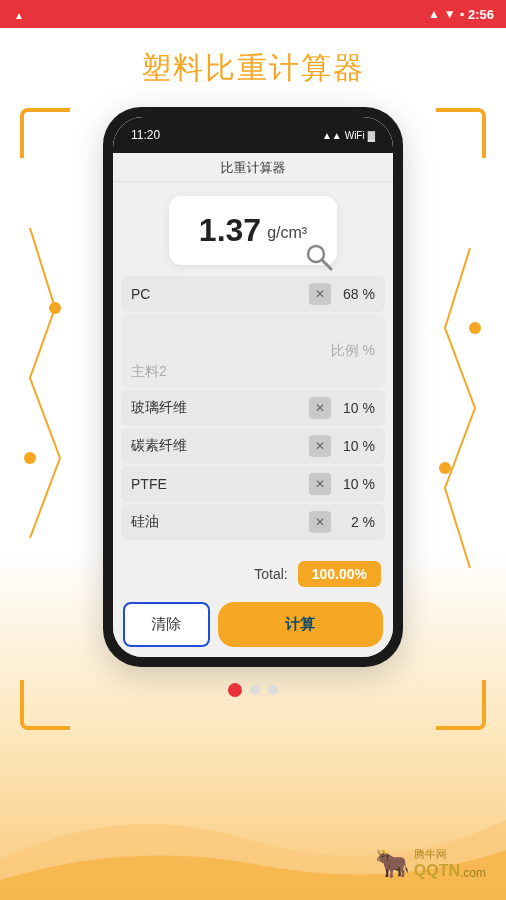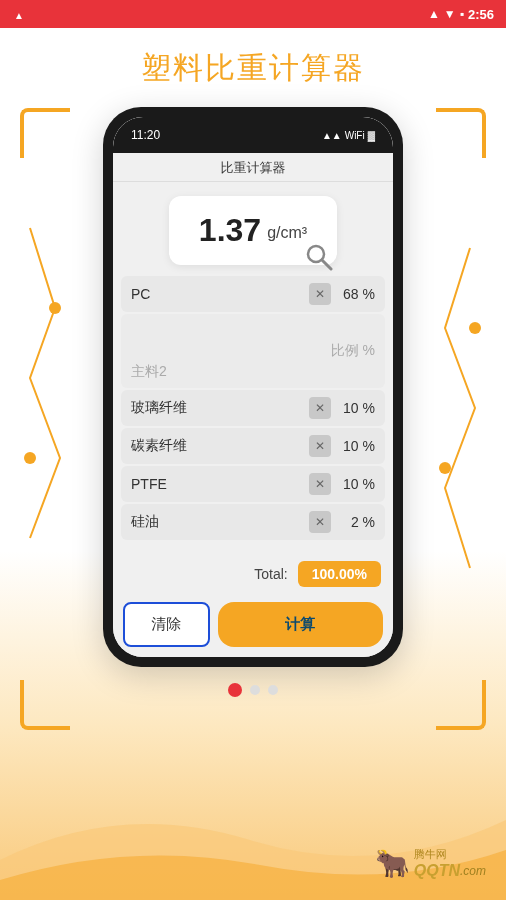--- a/index.html
+++ b/index.html
@@ -486,20 +486,20 @@
   <svg style="position:absolute;bottom:0;left:0;width:100%;height:120px;z-index:1;" viewBox="0 0 506 120" preserveAspectRatio="none">
     <path d="M0,80 Q120,20 250,60 Q380,100 506,40 L506,120 L0,120 Z" fill="#f9c97a" opacity="0.7"></path>
     <path d="M0,100 Q130,60 260,85 Q390,110 506,70 L506,120 L0,120 Z" fill="#f5a623" opacity="0.5"></path>
   </svg>
 
   <div class="bottom-logo">
     <div style="display:flex;align-items:center;gap:4px;">
       <span class="logo-icon">🐂</span>
       <div>
         <div style="font-size:11px;color:#b08820;font-weight:normal;">腾牛网</div>
-        <div style="display:flex;align-items:center;font-style:italic;">
+        <div style="display:flex;align-items:flex-end;">
           <span style="font-size:16px;font-weight:bold;color:#c8a030;">QQTN</span>
           <span style="font-size:12px;color:#a08020;">.com</span>
         </div>
       </div>
     </div>
   </div>
 </div>
 
 </body></html>

